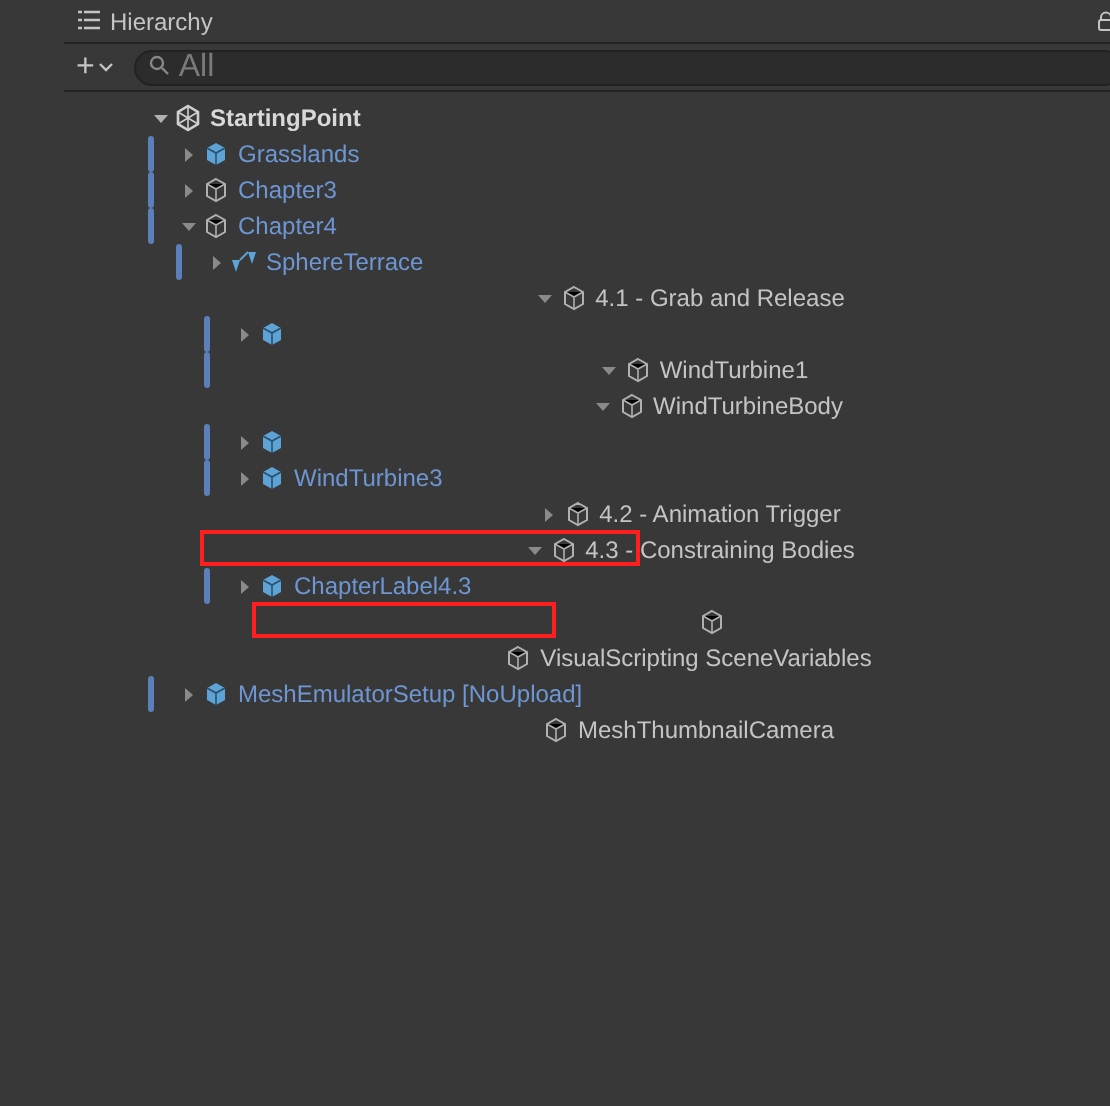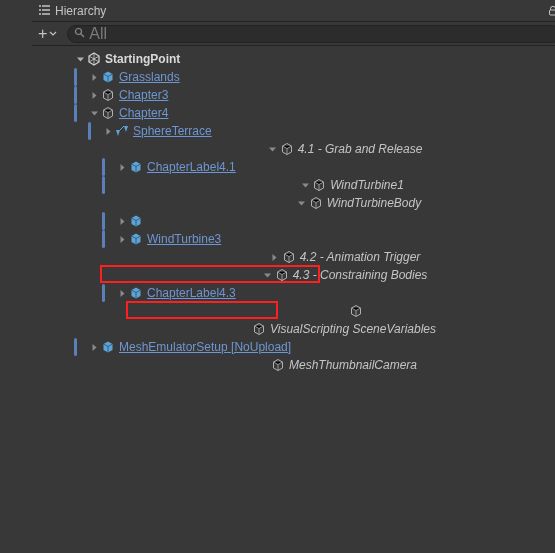--- a/index.html
+++ b/index.html
@@ -129,23 +129,23 @@
     align-items: center;
     justify-content: center;
     flex: none;
     margin-right: 3px;
   }
   .icon svg { display:block; }
   .label {
     font-size: 12px;
     line-height: 18px;
   }
-  .label.link { color: #6e96d2; text-decoration: underline; }
+  .label.link { color: #6e96d2; }
   .label.bold { font-weight: 600; color: #d8d8d8; }
-  .label.gray { color: #c4c4c4; font-style: italic; }
+  .label.gray { color: #c4c4c4; }
   .trail {
     margin-left: auto;
     display: flex;
     gap: 4px;
     align-items: center;
     padding-right: 6px;
     color: #8a8a8a;
   }
   .trail .chev, .trail .tag, .trail .dots { display:flex; align-items:center; }
   .redbox {
@@ -383,21 +383,20 @@
           <svg width="9" height="9" viewBox="0 0 9 9">
             <path d="M2.5 1l4 3.5-4 3.5" fill="#8a8a8a"></path>
           </svg>
         </span>
           <span class="icon">
           <svg width="14" height="14" viewBox="0 0 14 14">
             <path d="M7 1.5l4.5 2.5v6L7 12.5 2.5 10V4z" fill="#5da3d6"></path>
             <path d="M2.5 4L7 6.5 11.5 4M7 6.5v6" stroke="#2a4f6b" stroke-width="0.8" fill="none"></path>
           </svg>
         </span>
-          <span class="label link">ChapterLabel4.1</span>
           <span class="trail">
           <span class="chev">
             <svg width="8" height="10" viewBox="0 0 8 10">
               <path d="M2 1l4 4-4 4" fill="none" stroke="#8a8a8a" stroke-width="1.3"></path>
             </svg>
           </span>
         </span>
         </div>
 
         <div class="row">

